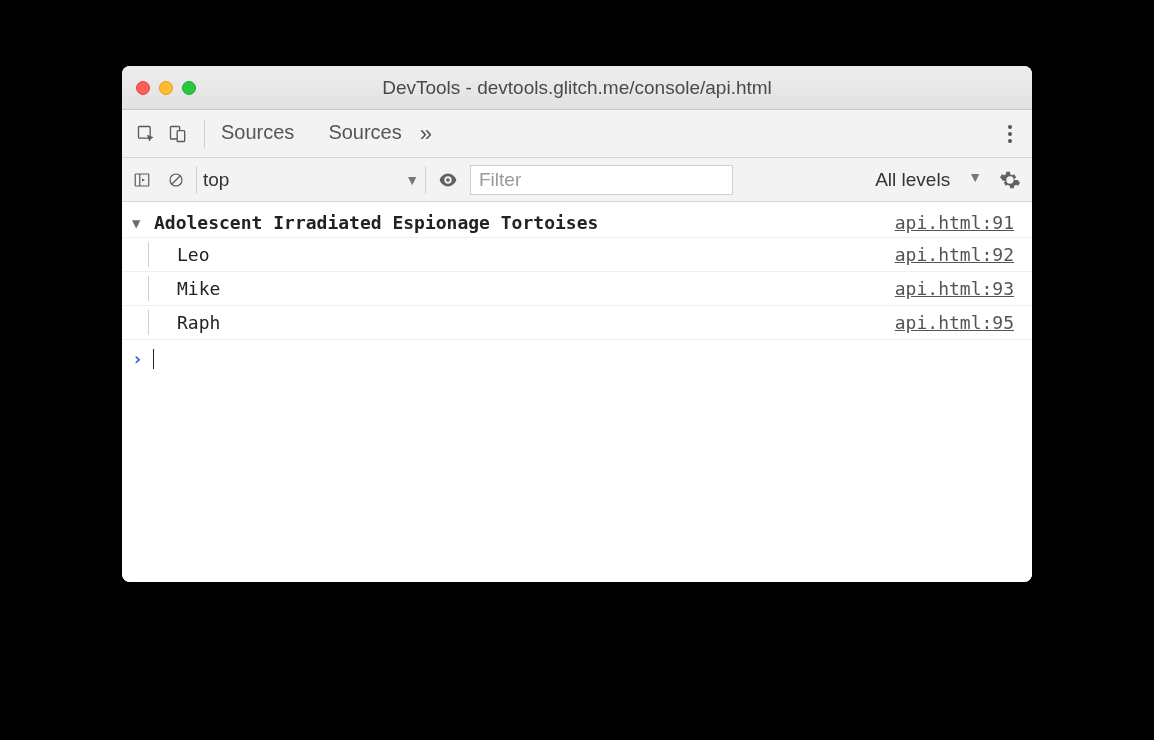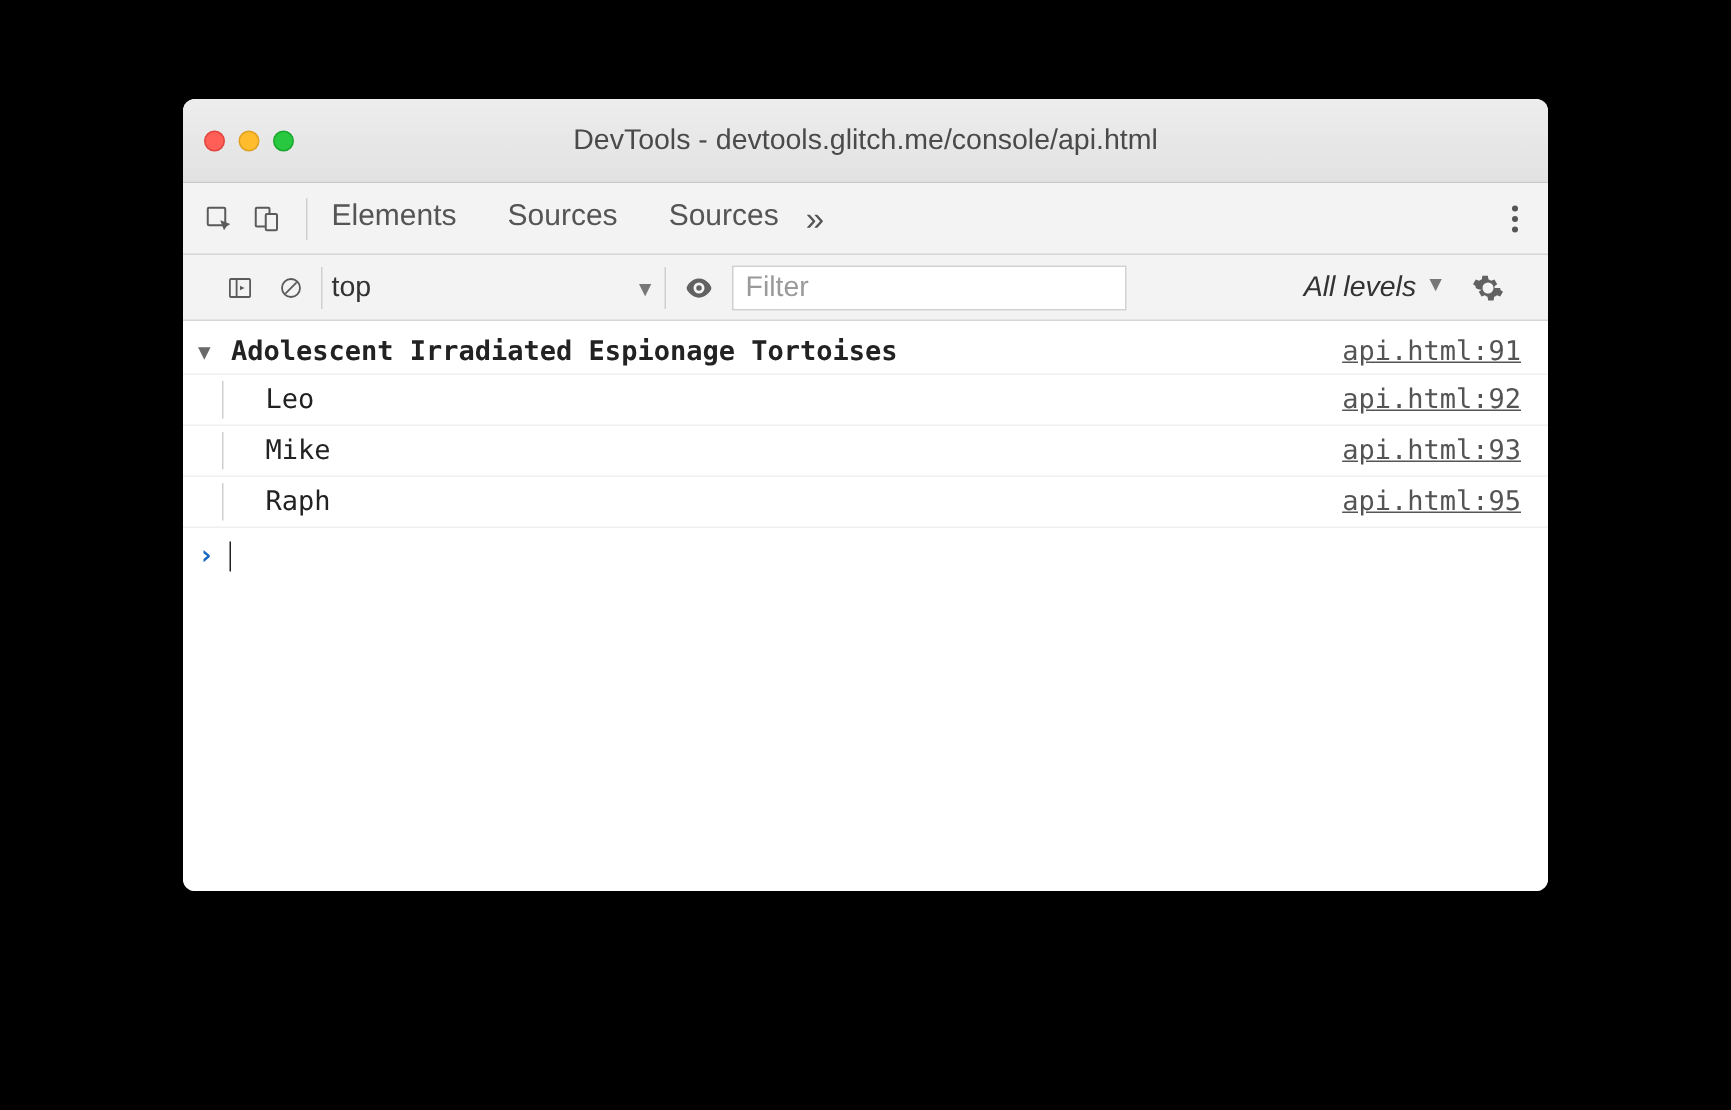--- a/index.html
+++ b/index.html
@@ -14,21 +14,21 @@
     padding-top: 66px;
   }
   .window {
     width: 910px;
     background: #fff;
     border-radius: 8px;
     box-shadow: 0 20px 60px rgba(0,0,0,0.5);
     overflow: hidden;
   }
   .titlebar {
-    height: 56px;
+    height: 44px;
     background: linear-gradient(#ededed, #e2e2e2);
     border-bottom: 1px solid #c9c9c9;
     display: flex;
     align-items: center;
     padding: 0 12px;
     position: relative;
   }
   .traffic-lights { display: flex; gap: 9px; position: absolute; left: 14px; }
   .tl { width: 14px; height: 14px; border-radius: 50%; }
   .tl.red { background:#ff5f57; border:1px solid #e1433e; }
@@ -55,44 +55,43 @@
     content:""; position:absolute; left:-2px; right:-2px; bottom:-1px; height:3px; background:#1a73e8;
   }
   .more { margin-left:14px; color:#555; font-size:22px; cursor:pointer; padding:0 2px;}
   .spacer { flex:1; }
   .kebab {
     width:28px; height:28px; display:flex; flex-direction:column; gap:3px; align-items:center; justify-content:center; cursor:pointer;
   }
   .kebab span { width:4px; height:4px; background:#555; border-radius:50%; }
   .toolbar {
     height:44px; background:#f3f3f3; border-bottom:1px solid #d6d6d6;
-    display:flex; align-items:center; padding:0 24px; gap:6px;
+    display:flex; align-items:center; padding:0 6px; gap:6px;
   }
   .tool-btn {
     width:28px; height:28px; display:flex; align-items:center; justify-content:center;
     color:#5a5a5a; cursor:pointer;
   }
   .tool-btn svg { width:18px; height:18px; stroke:#5a5a5a; stroke-width:1.6; fill:none; }
   .ctx-select {
     display:flex; align-items:center; gap:10px; font-size:19px; color:#333;
     padding:2px 6px; min-width:230px; cursor:pointer; justify-content:space-between;
     border-left:1px solid #d0d0d0; border-right:1px solid #d0d0d0; height:28px;
   }
   .ctx-select .chev { color:#777; font-size:14px; }
   .eye { width:32px; color:#5a5a5a; display:flex; justify-content:center; cursor:pointer;}
   .eye svg{width:22px;height:22px;fill:#616161;}
   .filter-input {
     flex:0 0 190px; height:30px; background:#fff; border:1px solid #d0d0d0;
     font-size:19px; padding:0 8px; color:#333;
   }
   .filter-input::placeholder { color:#9a9a9a; }
   .levels {
-    font-size:19px; color:#333; display:flex; gap:6px; cursor:pointer;
+    font-size:19px; color:#333; display:flex; gap:18px; cursor:pointer;
     padding:0 6px;
-    font-style:italic;
   }
   .levels .chev { color:#777; font-size:14px; }
   .gear { width:32px; display:flex; justify-content:center; cursor:pointer; }
   .gear svg{width:22px;height:22px;fill:#616161;}
   .console-body { background:#fff; min-height:380px; padding:6px 0 0 0; font-family: Menlo, Consolas, "DejaVu Sans Mono", monospace; font-size:18px; color:#222;}
   .row {
     display:flex; justify-content:space-between; align-items:center;
     padding:4px 18px 4px 10px;
     border-bottom:1px solid #f0f0f0;
   }
@@ -134,21 +133,20 @@
         </svg>
     </div>
     <div class="tb-icon">
       <svg viewBox="0 0 24 24">
           <rect x="3" y="3" width="11" height="15" rx="1"></rect>
           <rect x="11" y="8" width="9" height="13" rx="1" fill="#f3f3f3"></rect>
         </svg>
     </div>
     <div class="vline"></div>
     <div class="tabs">
-      <div class="tab">Elements</div>
       <div class="tab">Sources</div>
       <div class="tab">Sources</div>
     </div>
     <div class="more">»</div>
     <div class="spacer"></div>
     <div class="kebab">
       <span></span>
         <span></span>
         <span></span>
     </div>

